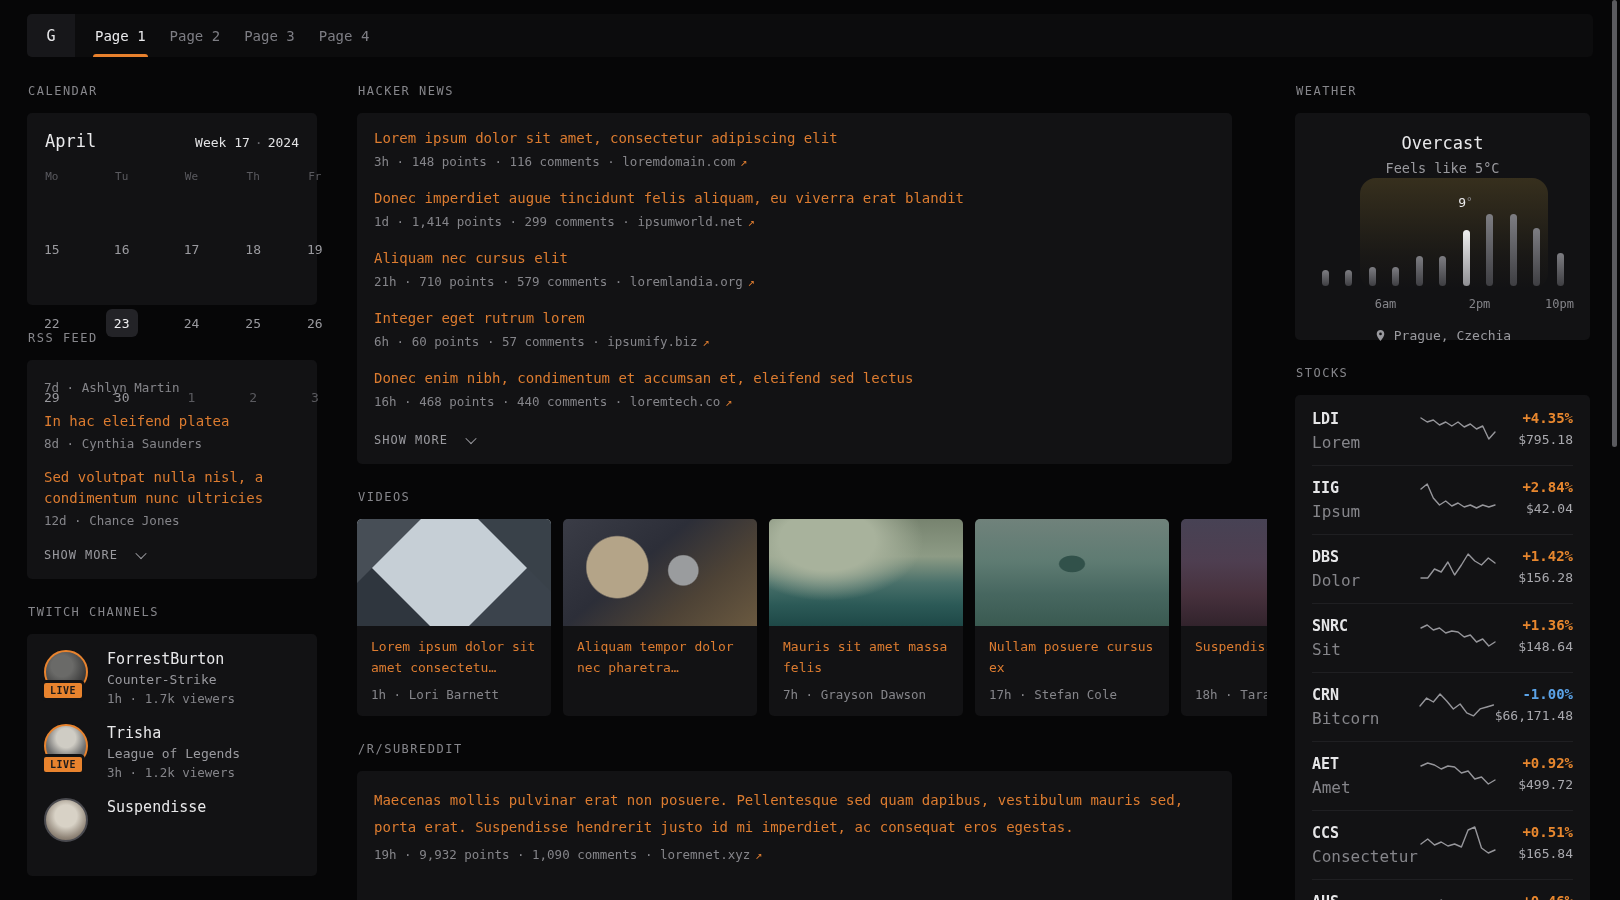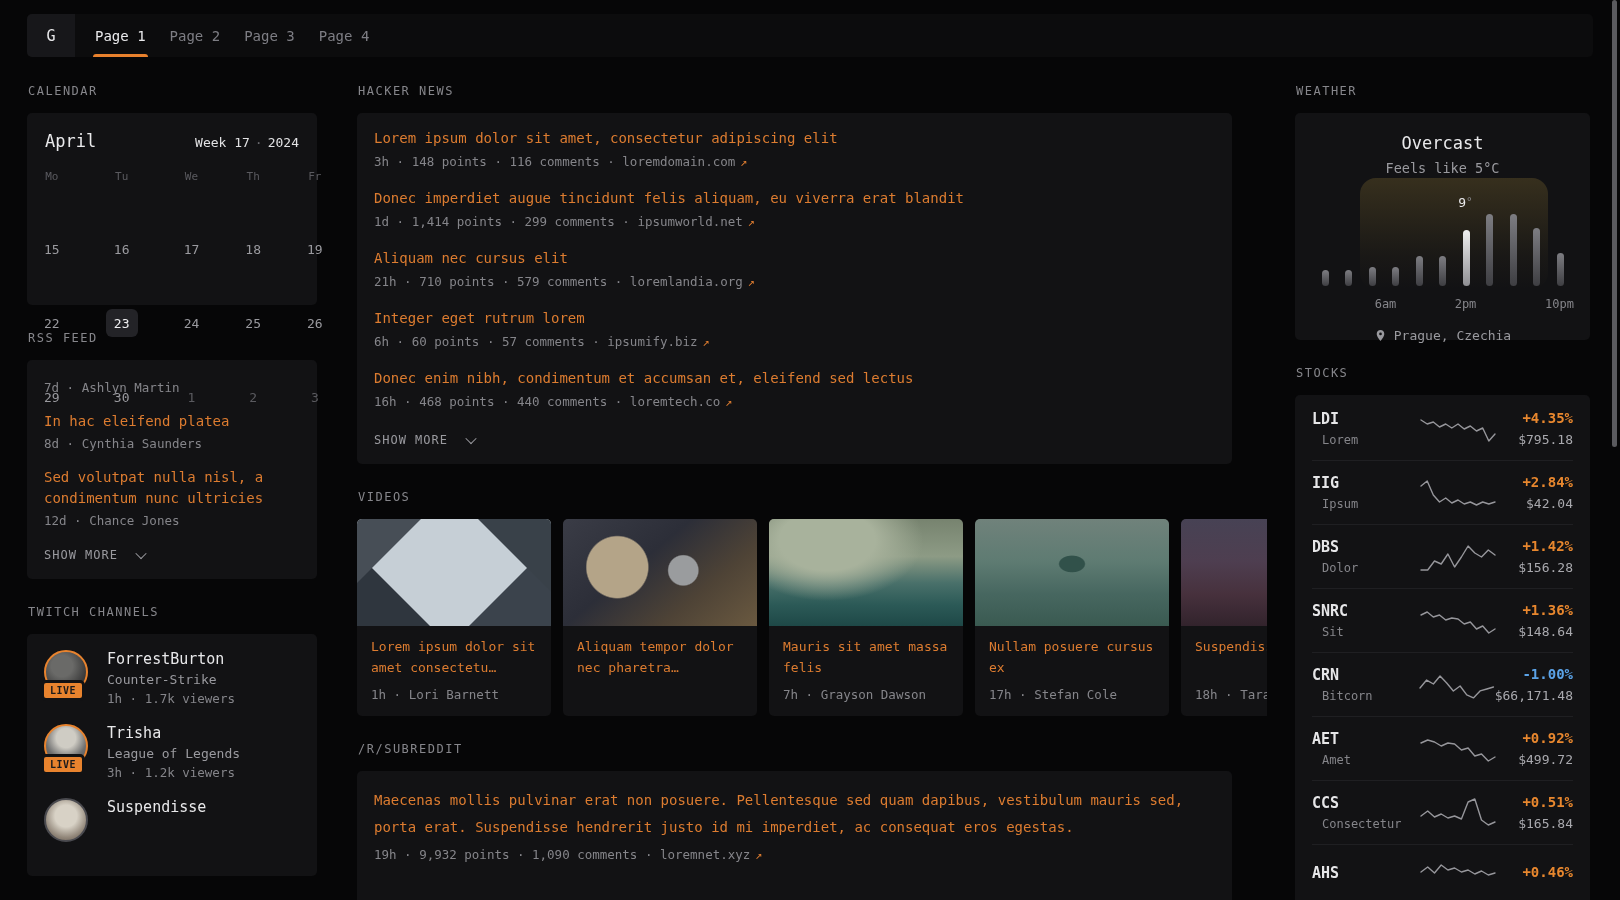--- a/index.html
+++ b/index.html
@@ -101,31 +101,31 @@
   .wx-chart{position:relative;height:96px;width:242px;margin:14px auto 0;display:flex;
     align-items:flex-end;justify-content:space-between;}
   .wx-highlight{position:absolute;left:38px;width:188px;top:-12px;bottom:-3px;border-radius:16px;
     background:linear-gradient(180deg,rgba(150,124,54,.28),rgba(150,124,54,.06) 70%,rgba(150,124,54,0));}
   .wx-bar{position:relative;width:7px;border-radius:4px;background:linear-gradient(180deg,#7d7d82,#3e3e42);}
   .wx-bar.current{background:linear-gradient(180deg,#efefef,#8f8f93);}
   .wx-temp{position:absolute;left:144px;top:12px;transform:translate(-50%,-50%);font-size:13px;color:#e9e9eb;}
   .wx-temp .deg{color:#8a8a8e;font-size:11px;vertical-align:top;}
   .wx-hours{position:relative;width:242px;height:16px;margin:11px auto 0;font-size:12px;color:#85858a;}
   .wx-hours span{position:absolute;transform:translateX(-50%);}
-  .wx-h1{left:64px;} .wx-h2{left:144px;} .wx-h3{left:238px;}
+  .wx-h1{left:64px;} .wx-h2{left:158px;} .wx-h3{left:238px;}
   .wx-loc{display:flex;align-items:center;justify-content:center;gap:7px;margin-top:15px;
     font-size:13px;color:#9a9a9f;}
 
   
   .stocks-card{padding:2px 17px;height:520px;}
-  .stock-row{display:flex;align-items:center;padding:13px 0;cursor:pointer;}
+  .stock-row{display:flex;align-items:flex-start;padding:13px 0;cursor:pointer;}
   .stock-row + .stock-row{border-top:1px solid #1f1f22;}
   .stock-id{width:104px;}
   .ticker{font-size:15px;font-weight:bold;color:#e6e6e8;}
-  .stock-name{font-size:12px;color:#85858a;margin-top:5px;margin-left:10px;}
+  .stock-name{font-size:16px;color:#85858a;margin-top:5px;}
   .spark{width:76px;height:34px;margin-left:4px;}
   .spark polyline{fill:none;stroke:#96969b;stroke-width:1.4;stroke-linejoin:round;stroke-linecap:round;}
   .stock-right{margin-left:auto;text-align:right;}
   .change{font-size:14px;font-weight:bold;color:#e8872e;}
   .change.neg{color:#5ba3e8;}
   .price{font-size:13px;color:#a9a9ae;margin-top:6px;}
 
   .scroll-thumb{position:absolute;right:3px;top:0;width:5px;height:447px;background:#5a5a5e;border-radius:3px;}
 </style>
 </head>

